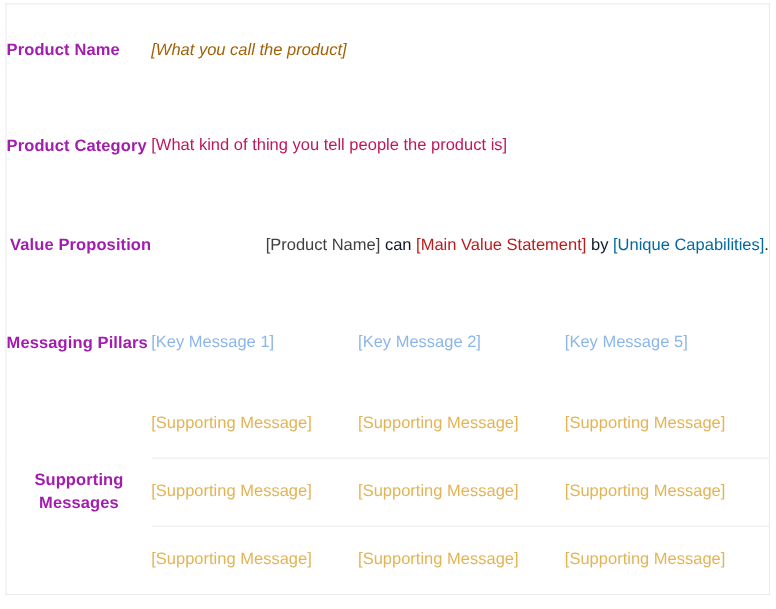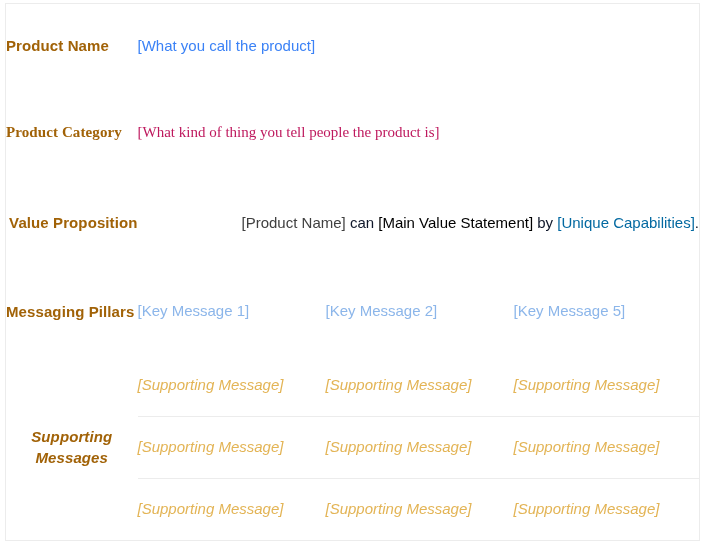--- a/index.html
+++ b/index.html
@@ -33,21 +33,21 @@
   }
 
   
   .label-cell {
     width: 132px;
     box-sizing: border-box;
     padding: 6px 10px 6px 9px;
     font-size: 15px;
     font-weight: bold;
     line-height: 1.42;
-    color: #a16207;
+    color: #a21caf;
     letter-spacing: 0.1px;
     border-bottom: 1px solid #ececec;
   }
   .label-cell.no-bottom-border { border-bottom: 0; text-align: center; }
 
   
   .value-cell {
     box-sizing: border-box;
     padding: 6px 6px 6px 9px;
     font-size: 15px;
@@ -56,31 +56,31 @@
     white-space: nowrap;
   }
   .value-cell.sub-border { border-bottom: 1px solid #ececec; }
   .value-cell.no-bottom-border { border-bottom: 0; }
 
   .col-msg { width: 188px; margin-left: 30px; }
   .col-last { width: 186px; }
 
   
   .row-name    td { height: 84px; }
-  .row-cat     td { height: 90px; font-family: Liberation Serif, serif; }
+  .row-cat     td { height: 90px; }
   .row-value   td { height: 91px; text-align: right; }
   .row-pillars td { height: 86px; }
-  .row-sup     td { height: 62px; font-style: italic; }
+  .row-sup     td { height: 62px; }
 
   
-  .tok-name        { color: #3b82f6; }
+  .tok-name        { color: #a16207; font-style: italic; }
   .tok-category    { color: #be185d; }
   .tok-plain       { color: #0f172a; }
   .tok-product     { color: #404040; }
-  .tok-mainvalue   { color: #000000; }
+  .tok-mainvalue   { color: #b91c1c; }
   .tok-unique      { color: #0369a1; }
   .tok-pillar      { color: #8cb6ea; }
   .tok-support     { color: #e3b košик; }
   .tok-support     { color: #e3b455; }
 </style>
 </head>
 <body>
 
 <table class="framework-table">
   <colgroup>

